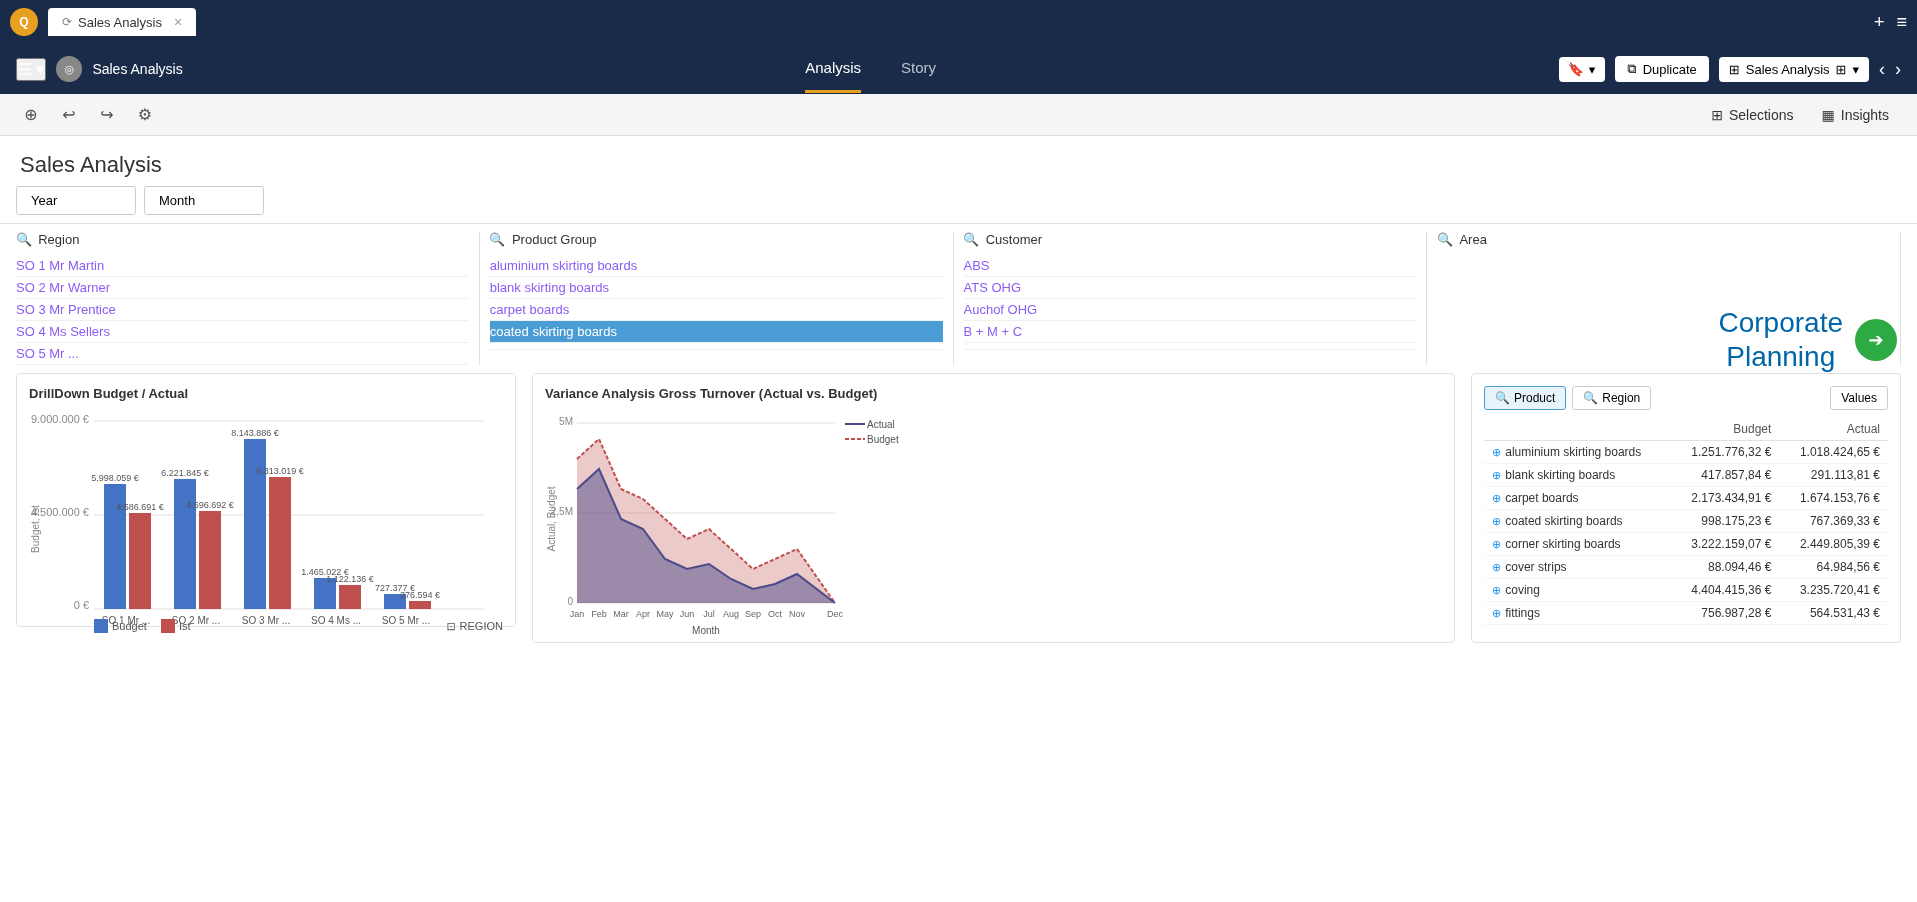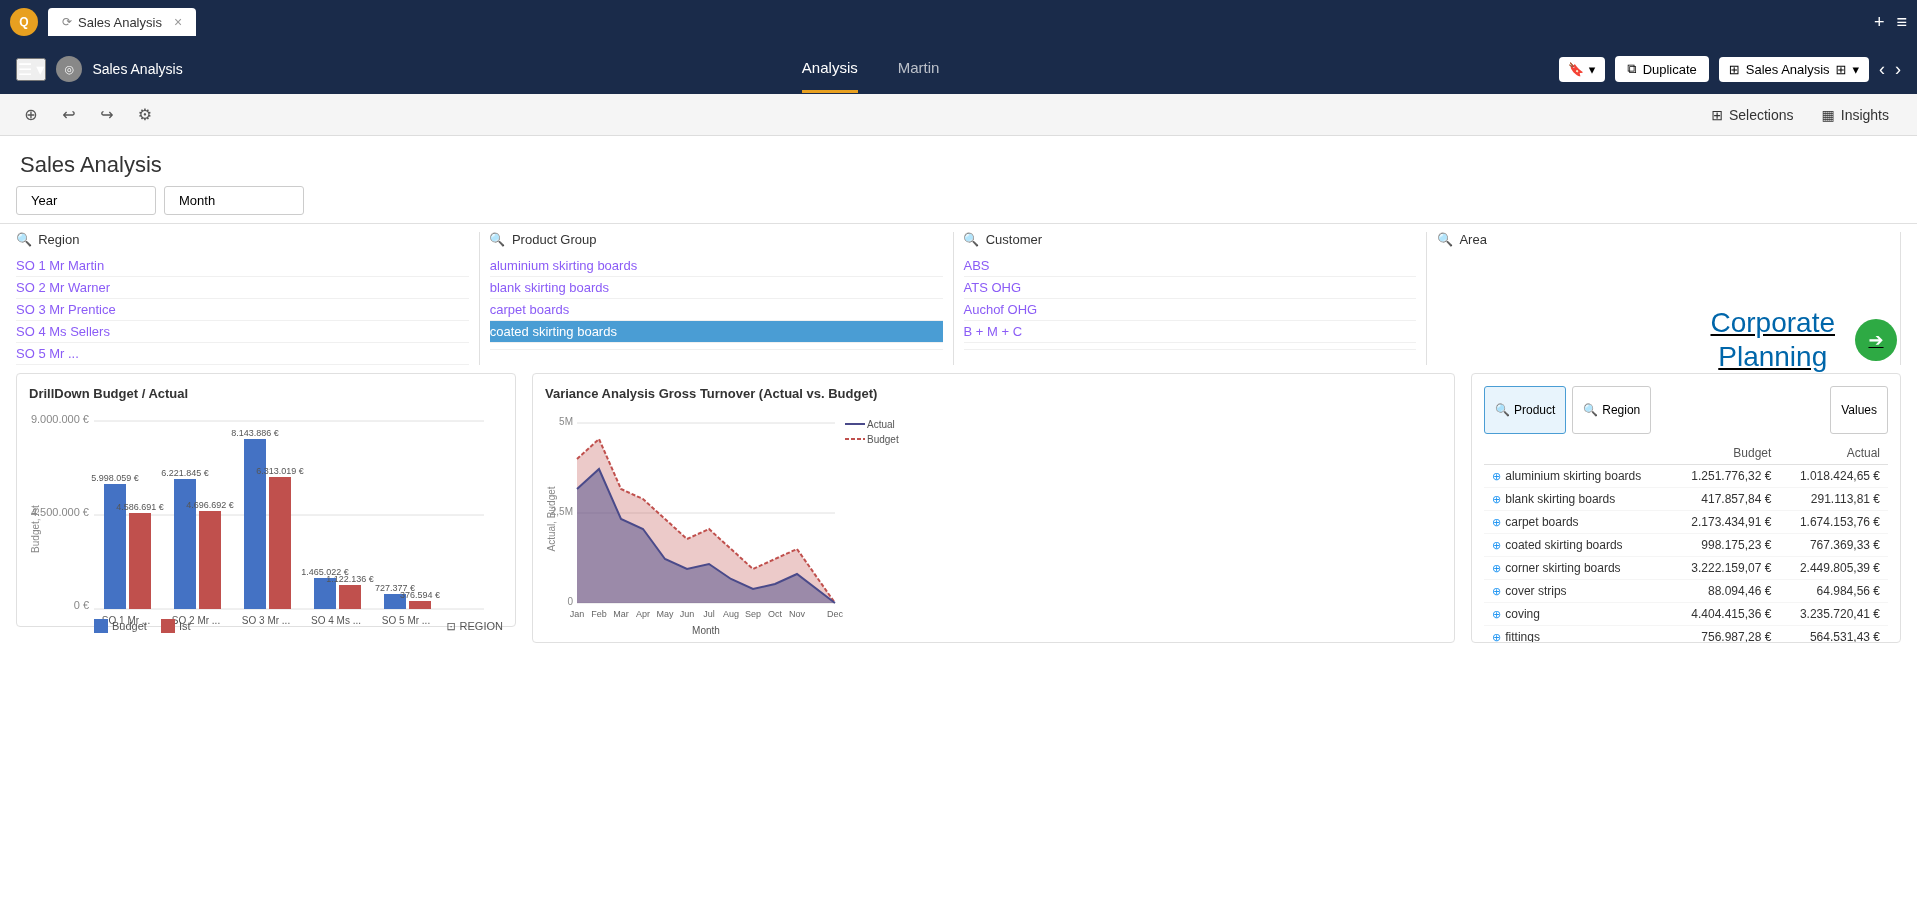--- a/index.html
+++ b/index.html
@@ -165,21 +165,21 @@
       padding: 0 16px;
       display: flex;
       gap: 8px;
       margin-bottom: 8px;
     }
     .year-box, .month-box {
       border: 1px solid #ccc;
       border-radius: 3px;
       padding: 6px 14px;
       font-size: 13px;
-      width: 140px;
+      width: 120px;
       cursor: pointer;
     }
 
     
     .dimension-filters {
       display: flex;
       padding: 0 16px;
       gap: 0;
       border-top: 1px solid #e0e0e0;
       padding-top: 8px;
@@ -209,22 +209,21 @@
 
     
     .corp-planning {
       position: absolute;
       top: 170px;
       right: 20px;
       text-align: center;
     }
     .corp-logo {
       display: flex; align-items: center; justify-content: center;
-      gap: 20px;
-      text-decoration: underline;
+      gap: 12px;
     }
     .corp-text {
       font-size: 28px;
       font-weight: 300;
       color: #0066aa;
       line-height: 1.2;
     }
     .corp-icon {
       width: 42px; height: 42px;
       background: #2eaa44;
@@ -320,21 +319,21 @@
       background: white;
       font-size: 12px;
       cursor: pointer;
     }
     .table-filter-btn.active {
       background: #e8f4fc;
       border-color: #4a9dd4;
     }
     .values-btn {
       margin-left: auto;
-      padding: 16px 10px;
+      padding: 4px 10px;
       border: 1px solid #ccc;
       border-radius: 3px;
       background: white;
       font-size: 12px;
       cursor: pointer;
     }
   </style>
 </head>
 <body>
 
@@ -360,21 +359,21 @@
       <span>▾</span>
     </button>
     <div class="nav-app-icon">◎</div>
     <span class="nav-app-title">Sales Analysis</span>
   </div>
   <div class="nav-center">
     <div class="nav-tab active">
       <span>Analysis</span>
     </div>
     <div class="nav-tab">
-      <span>Martin</span>
+      <span>Story</span>
     </div>
   </div>
   <div class="nav-right">
     <button class="bookmark-btn">
       <span>🔖</span>
       <span>▾</span>
     </button>
     <button class="duplicate-btn">
       <span>⧉</span>
       <span>Duplicate</span>

